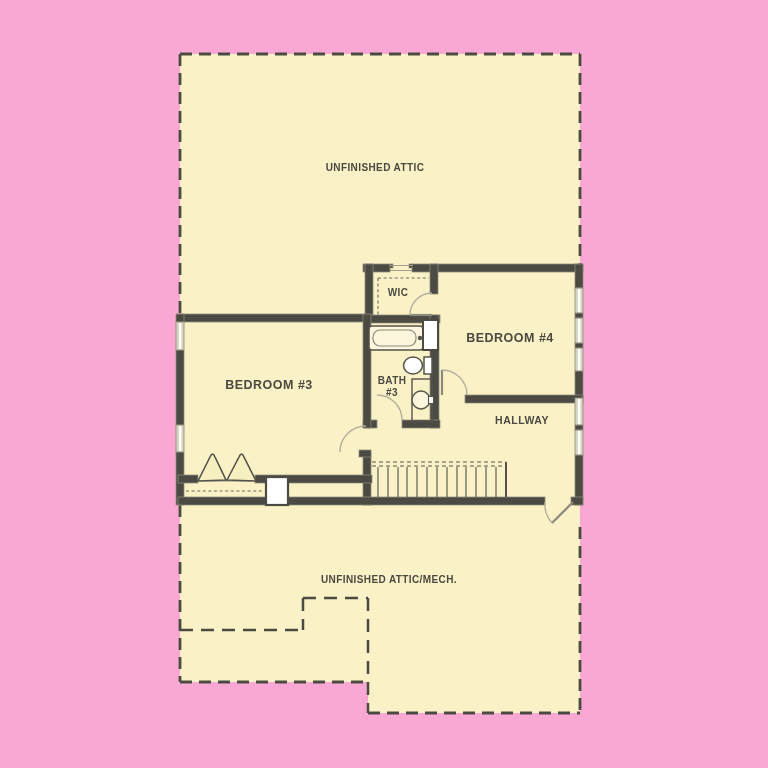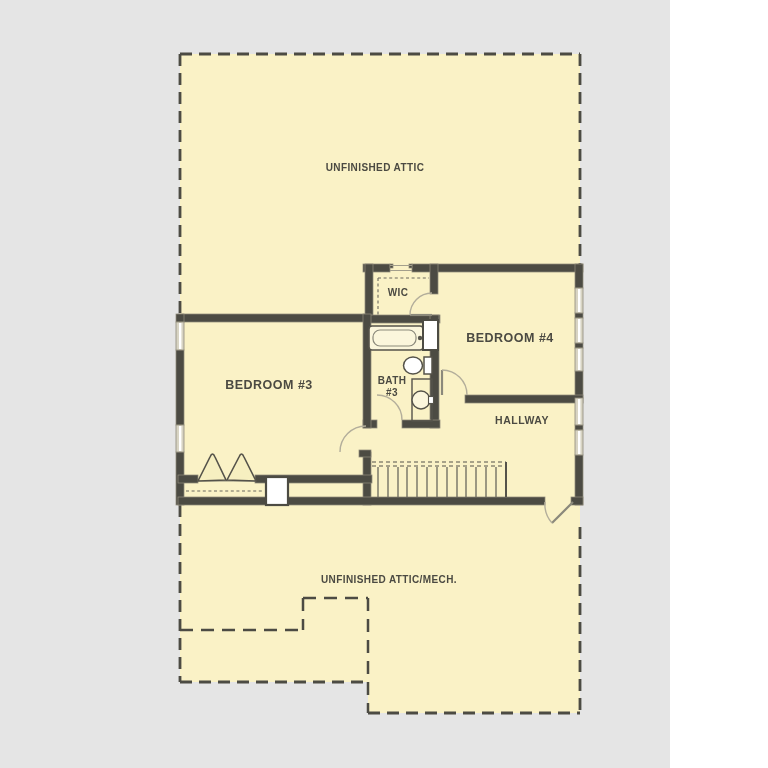--- a/index.html
+++ b/index.html
@@ -1,19 +1,19 @@
 <!DOCTYPE html>
 <html><head>
 <meta charset="utf-8">
 <style>
   html,body{margin:0;padding:0;background:#ffffff;}
   .stage{
     position:relative;
-    width:670px;height:768px;
-    background:#e5e5e5;
+    width:768px;height:768px;
+    background:#f9a8d4;
     font-family:"Liberation Sans", sans-serif;
     overflow:hidden;
   }
   svg{display:block;}
   text{
     fill:#4B4A42;
     font-family:"Liberation Sans", sans-serif;
     font-weight:bold;
     text-anchor:middle;
   }

